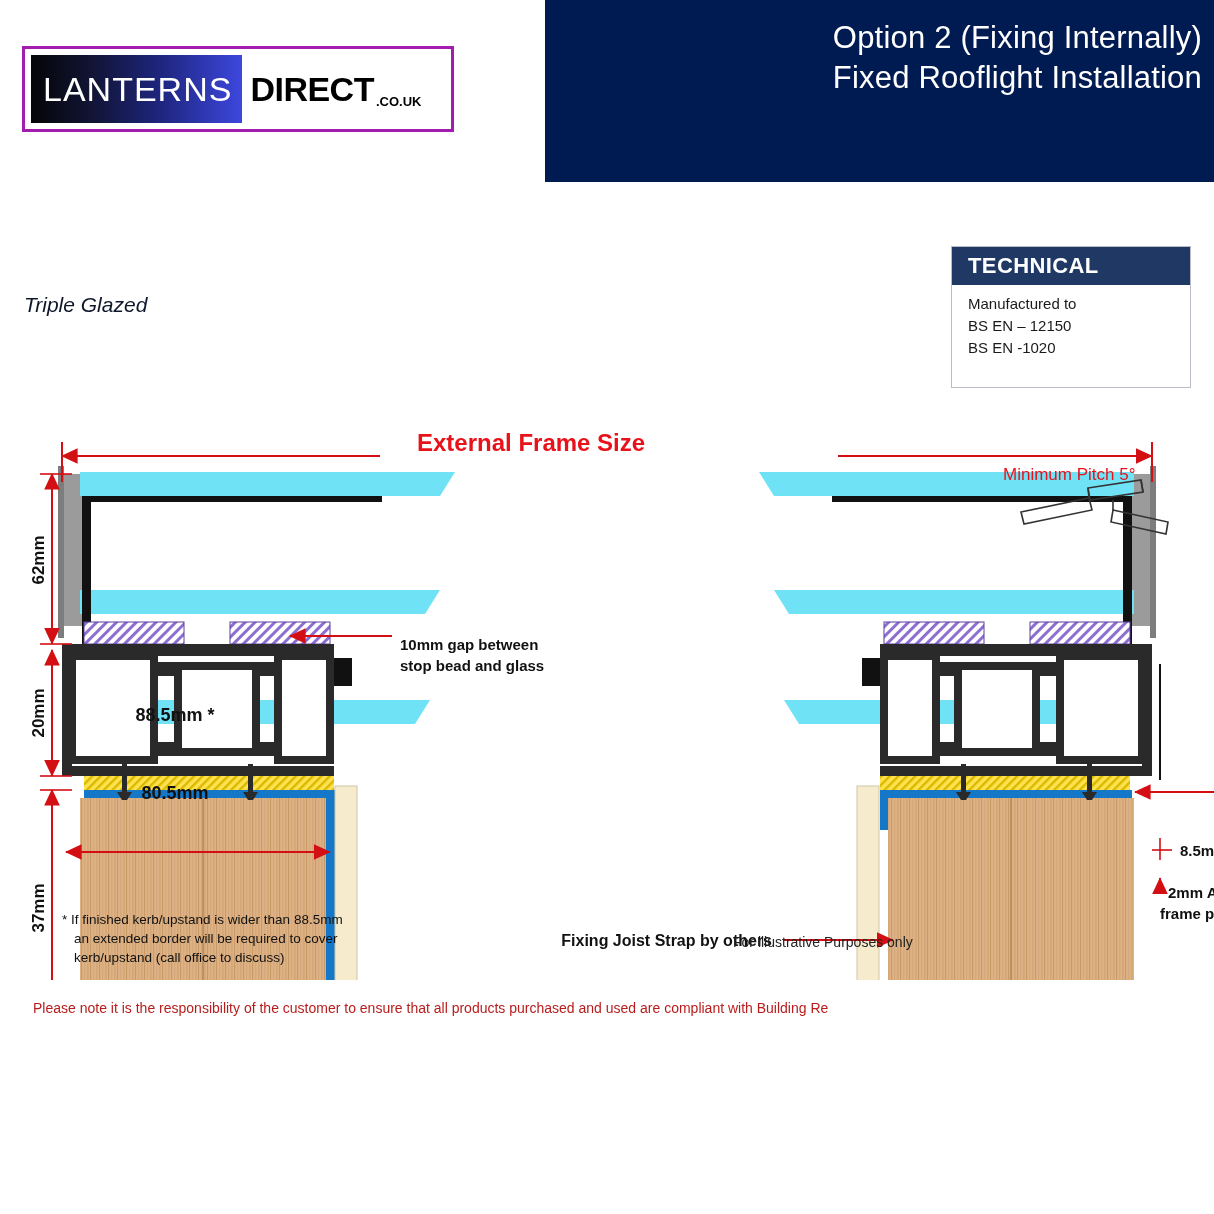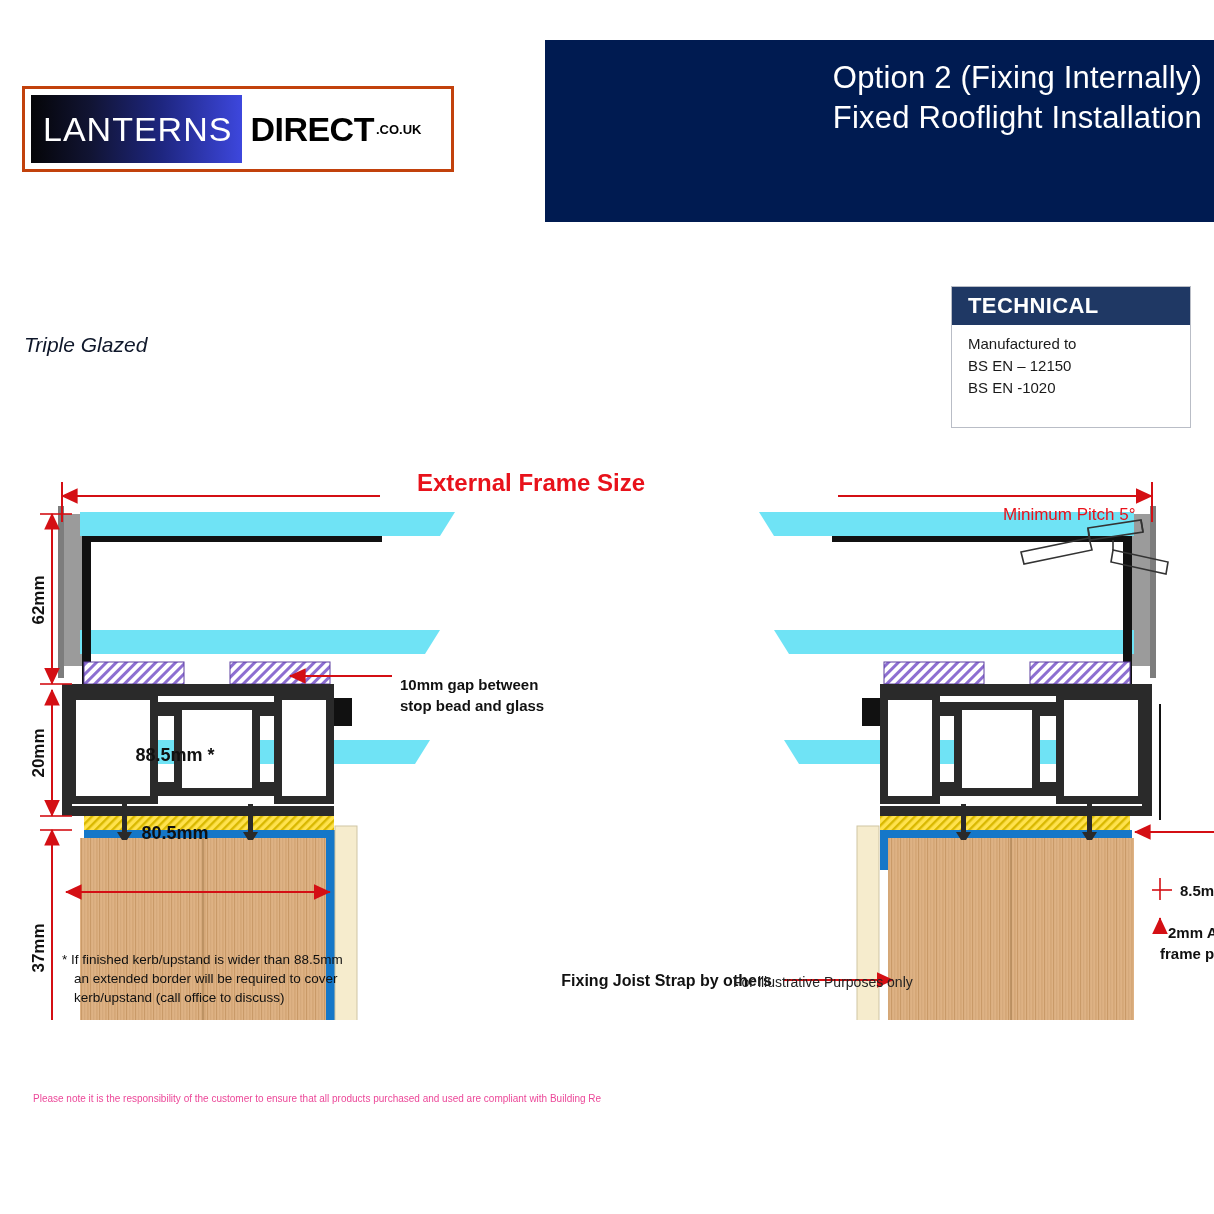--- a/index.html
+++ b/index.html
@@ -3,53 +3,53 @@
 <meta charset="utf-8">
 <style>
   html,body{margin:0;padding:0;}
   body{
     width:1214px;height:1214px;
     background:#ffffff;
     font-family:"Liberation Sans", sans-serif;
     position:relative;
     overflow:hidden;
   }
-  .page{position:absolute;inset:0;margin-top:40px;}
+  .page{position:absolute;inset:0;}
 
   
   .header-band{
     position:absolute;left:545px;top:0;width:669px;height:182px;
     background:#001b51;
   }
   .header-title{
     position:absolute;right:12px;top:18px;width:640px;
     text-align:right;color:#ffffff;
     font-size:31px;line-height:40px;font-weight:400;
     letter-spacing:.2px;
   }
   .header-title div{white-space:nowrap;}
 
   .logo-box{
     position:absolute;left:22px;top:46px;width:432px;height:86px;
-    border:3px solid #c2410c;background:#ffffff;
+    border:3px solid #a21caf;background:#ffffff;
     box-sizing:border-box;
     display:flex;align-items:center;
   }
   .logo-inner{
     display:flex;align-items:center;height:100%;width:100%;padding:6px;box-sizing:border-box;
   }
   .logo-left{
     background:linear-gradient(90deg,#050508 0%,#111433 28%,#1e2680 62%,#3d47dd 100%);
     color:#ffffff;font-size:34px;letter-spacing:1px;
     padding:8px 10px 8px 12px;display:flex;align-items:center;height:100%;
     box-sizing:border-box;font-weight:400;
   }
   .logo-right{
     color:#000000;font-size:34px;font-weight:800;letter-spacing:-.5px;
-    padding-left:8px;display:flex;align-items:center;
+    padding-left:8px;display:flex;align-items:flex-end;
   }
   .logo-tld{font-size:13px;font-weight:800;letter-spacing:0;margin-left:2px;}
 
   
   .doc-title{
     position:absolute;left:24px;top:238px;
     font-size:25px;font-weight:700;color:#111;white-space:nowrap;
   }
   .doc-subtitle{
     position:absolute;left:24px;top:293px;
@@ -75,22 +75,22 @@
   
   .footnote{
     position:absolute;left:62px;top:910px;
     font-size:13.5px;line-height:19px;color:#111;
   }
   .illustrative{
     position:absolute;left:733px;top:934px;
     font-size:14px;color:#222;
   }
   .disclaimer{
-    position:absolute;left:33px;top:1053px;width:1160px;
-    font-size:10px;color:#ec4899;white-space:nowrap;overflow:hidden;
+    position:absolute;left:33px;top:1000px;width:1160px;
+    font-size:14px;color:#b91c1c;white-space:nowrap;overflow:hidden;
   }
 </style>
 </head>
 <body>
 
 <div class="page">
 
   <div class="header-band">
     <div class="header-title">
       <div>Option 2 (Fixing Internally)</div>

